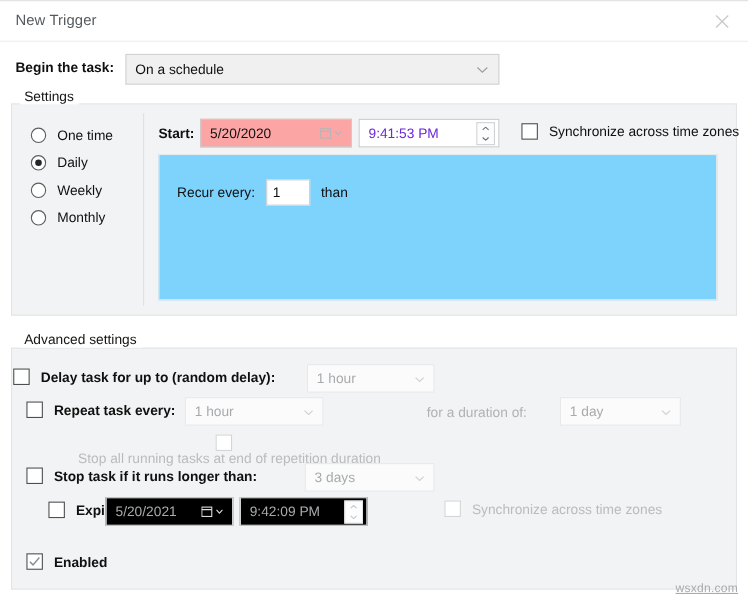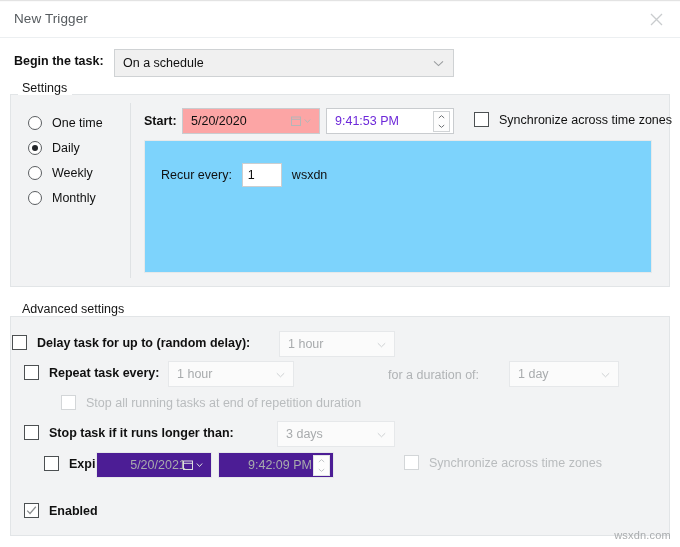--- a/index.html
+++ b/index.html
@@ -302,33 +302,33 @@
     right: 8px; top: 50%;
     transform: translateY(-50%);
   }
   .static-dis {
     position: absolute;
     font-size: 12.5px;
     color: #b0b3b5;
     white-space: nowrap;
   }
   .date-field.dis, .time-field.dis {
-    background: #4c1d95;
+    background: #000000;
     border-color: #e6e8ea;
-    justify-content: center;
   }
   .date-field.dis .val, .time-field.dis .val { color: #a8abad; }
   .spinner.dis { border-color: #e3e5e7; }
 
   .watermark {
     position: absolute;
     right: 9px; bottom: 6px;
     font-size: 11px;
     color: #a9acae;
     letter-spacing: .2px;
+    text-decoration: underline;
   }
 </style>
 </head>
 <body>
 
 <div class="titlebar">
   <div class="titlebar-top-edge"></div>
   <div class="title-text">New Trigger</div>
   <div class="close-btn">
     <svg width="13" height="13" viewBox="0 0 13 13">
@@ -406,21 +406,21 @@
     <span class="chk-label">Synchronize across time zones</span>
   </div>
 </div>
 
 <div class="recur-panel">
   <div class="recur-row">
     <span class="recur-label">Recur every:</span>
     <span class="recur-input">
       <span>1</span>
     </span>
-    <span class="recur-days">wsxdn</span>
+    <span class="recur-days">than</span>
   </div>
 </div>
 
 <div class="groupbox" id="advanced-group"></div>
 <div class="group-legend" id="advanced-legend">Advanced settings</div>
 
 <div class="adv-row" style="left:12px; top:335px;">
   <span class="chk"></span>
   <span class="chk-label bold">Delay task for up to (random delay):</span>
 </div>
@@ -448,21 +448,21 @@
 <div class="static-dis" style="left:388px; top:368px;">for a duration of:</div>
 <div class="combo-dis" style="left:509px; top:361px; width:110px;">
   <span class="combo-text">1 day</span>
   <span class="chev">
     <svg width="9" height="6" viewBox="0 0 9 6">
         <path d="M0.8 1.2 L4.5 4.8 L8.2 1.2" stroke="#cdd0d2" stroke-width="1" fill="none"></path>
       </svg>
   </span>
 </div>
 
-<div class="adv-row" style="left:61px; top:395px;">
+<div class="adv-row" style="left:61px; top:395px;flex-direction:column;">
   <span class="chk disabled"></span>
   <span class="chk-label disabled">Stop all running tasks at end of repetition duration</span>
 </div>
 
 <div class="adv-row" style="left:24px; top:425px;">
   <span class="chk"></span>
   <span class="chk-label bold">Stop task if it runs longer than:</span>
 </div>
 <div class="combo-dis" style="left:277px; top:421px; width:118px;">
   <span class="combo-text">3 days</span>

